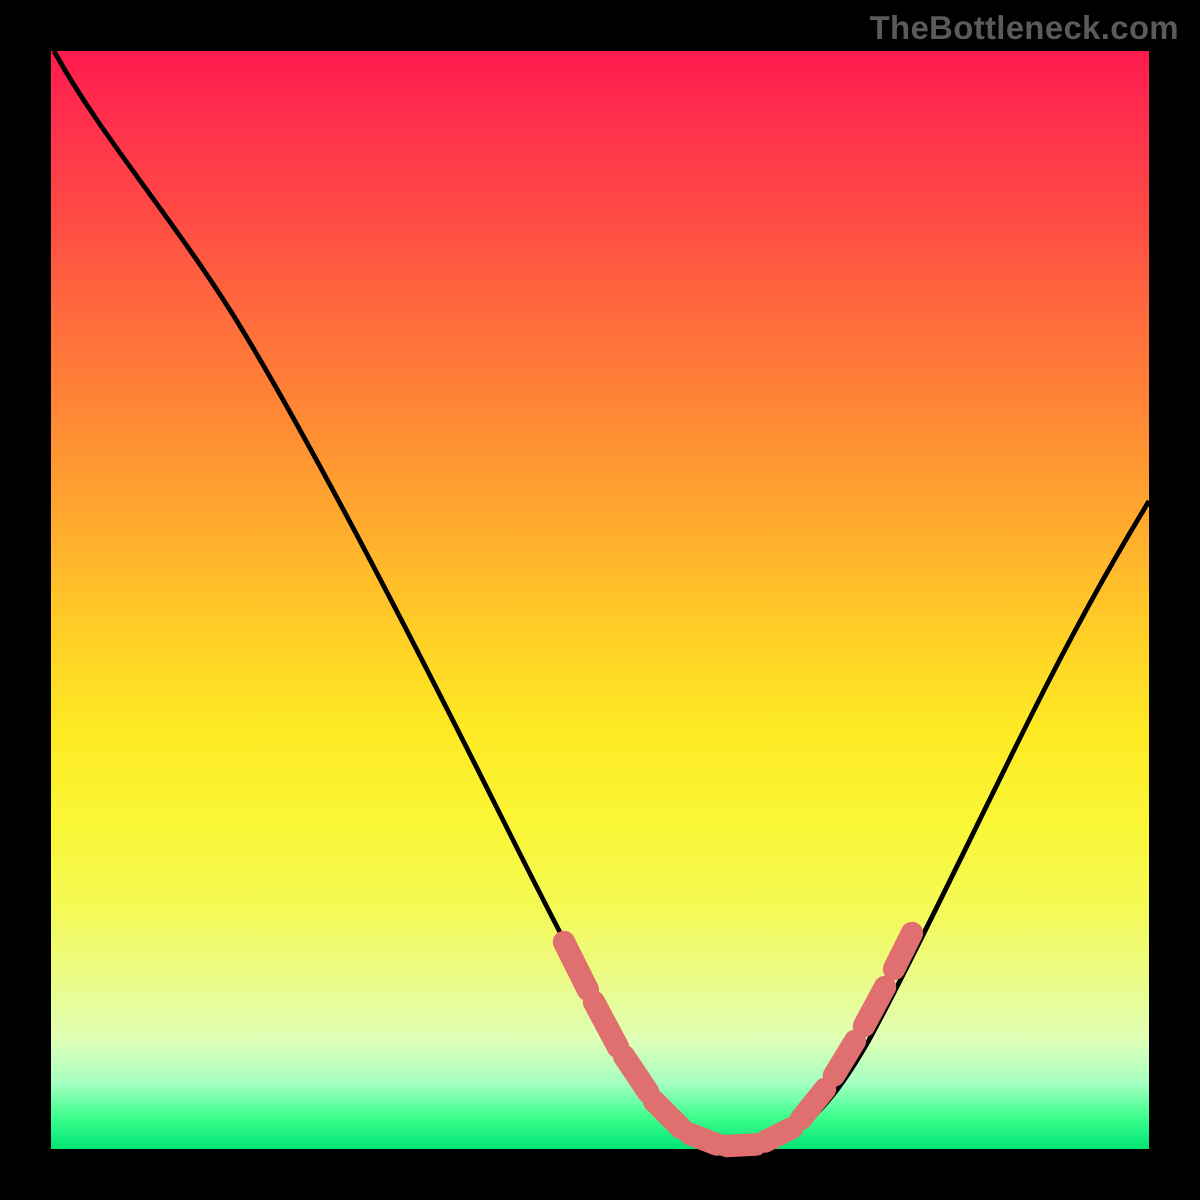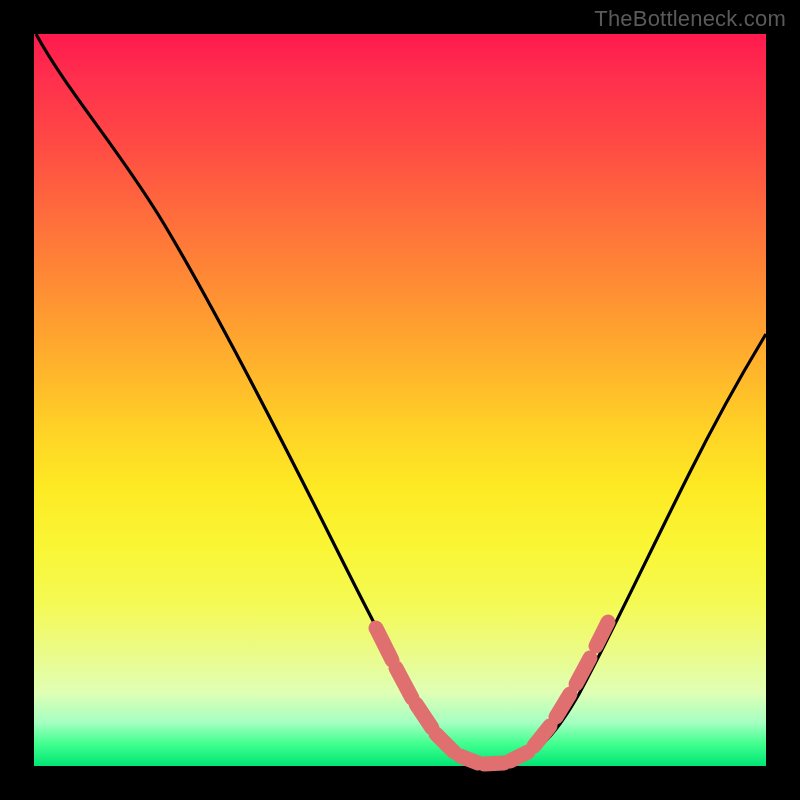--- a/index.html
+++ b/index.html
@@ -41,21 +41,21 @@
       #40ff8f 97%,
       #00e574 100%
     );
   }
   .watermark {
     position: absolute;
     top: 6px;
     right: 14px;
     color: #5a5a5a;
     font-size: 22px;
-    font-weight: 400;
+    font-weight: 700;
     letter-spacing: 0.2px;
     user-select: none;
   }
   svg.curve-layer {
     position: absolute;
     left: 0; top: 0;
     width: 732px; height: 732px;
     overflow: visible;
   }
 </style>

